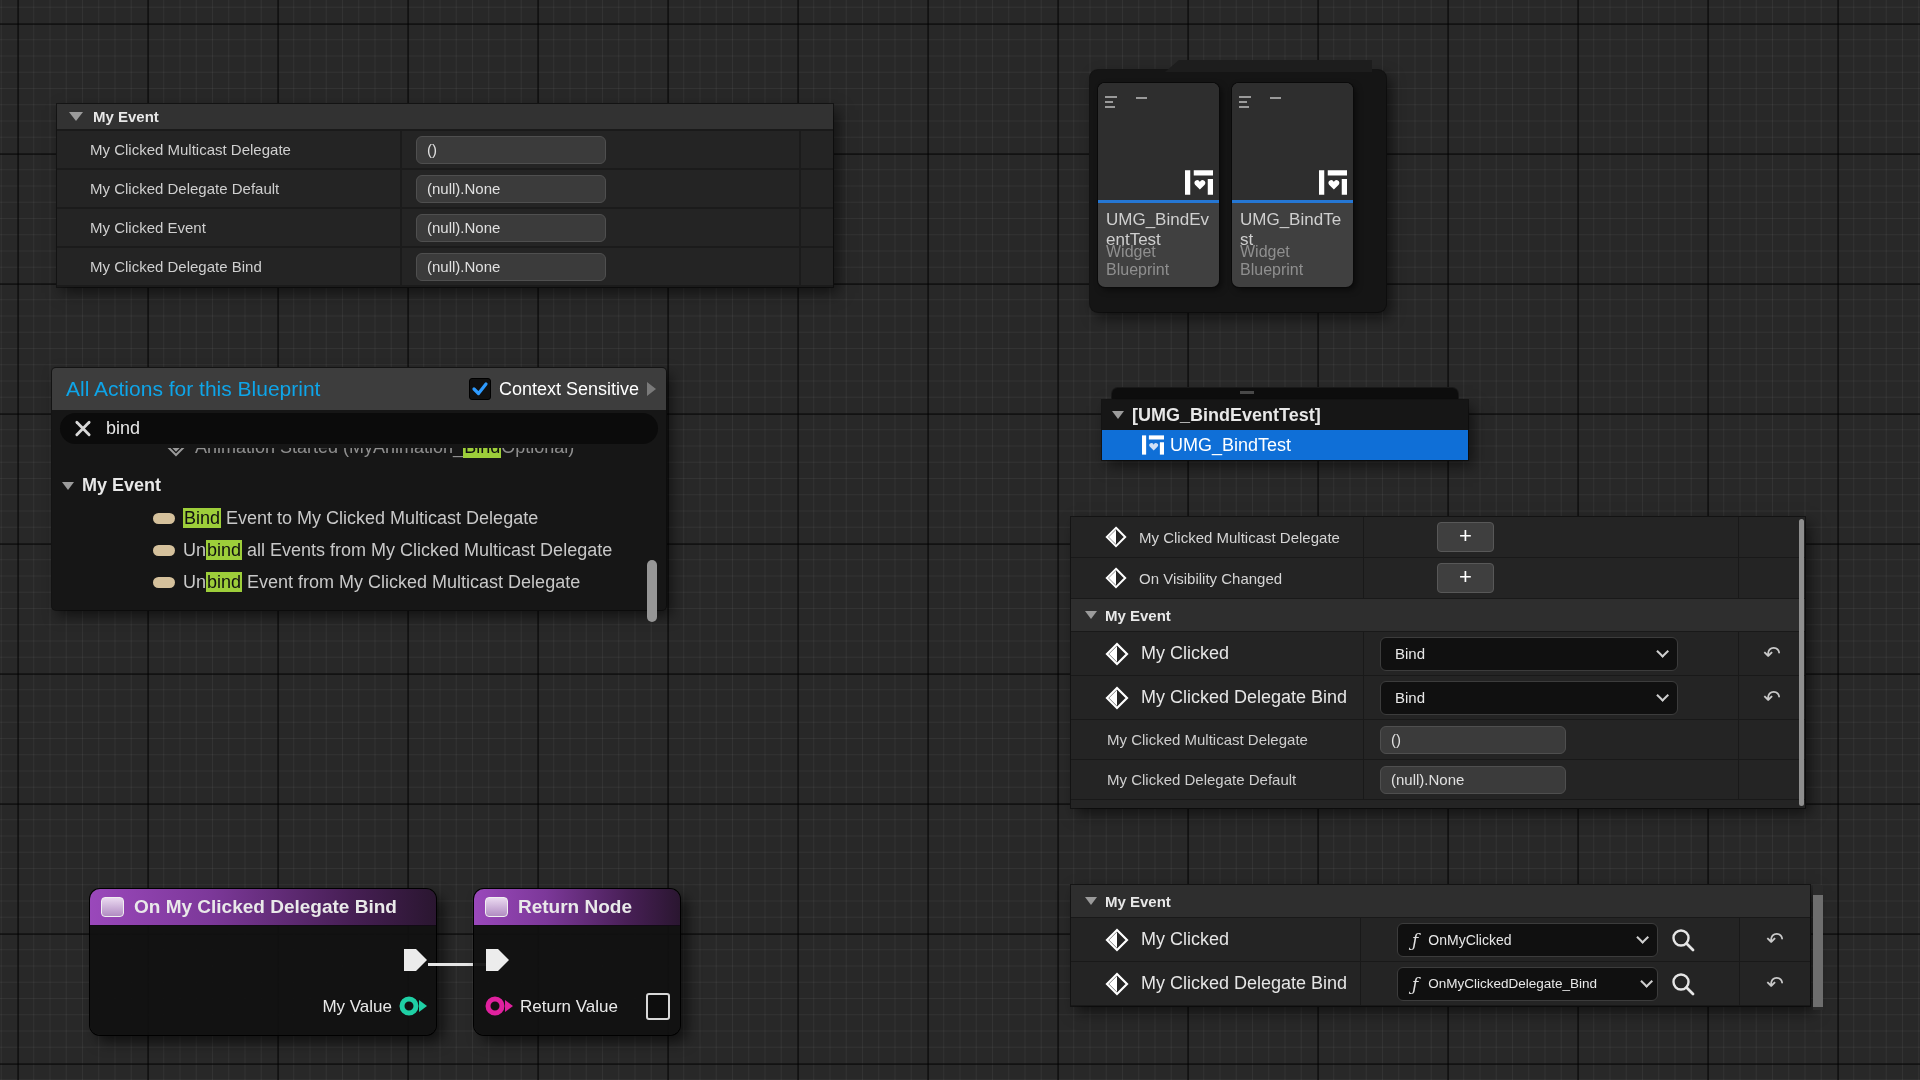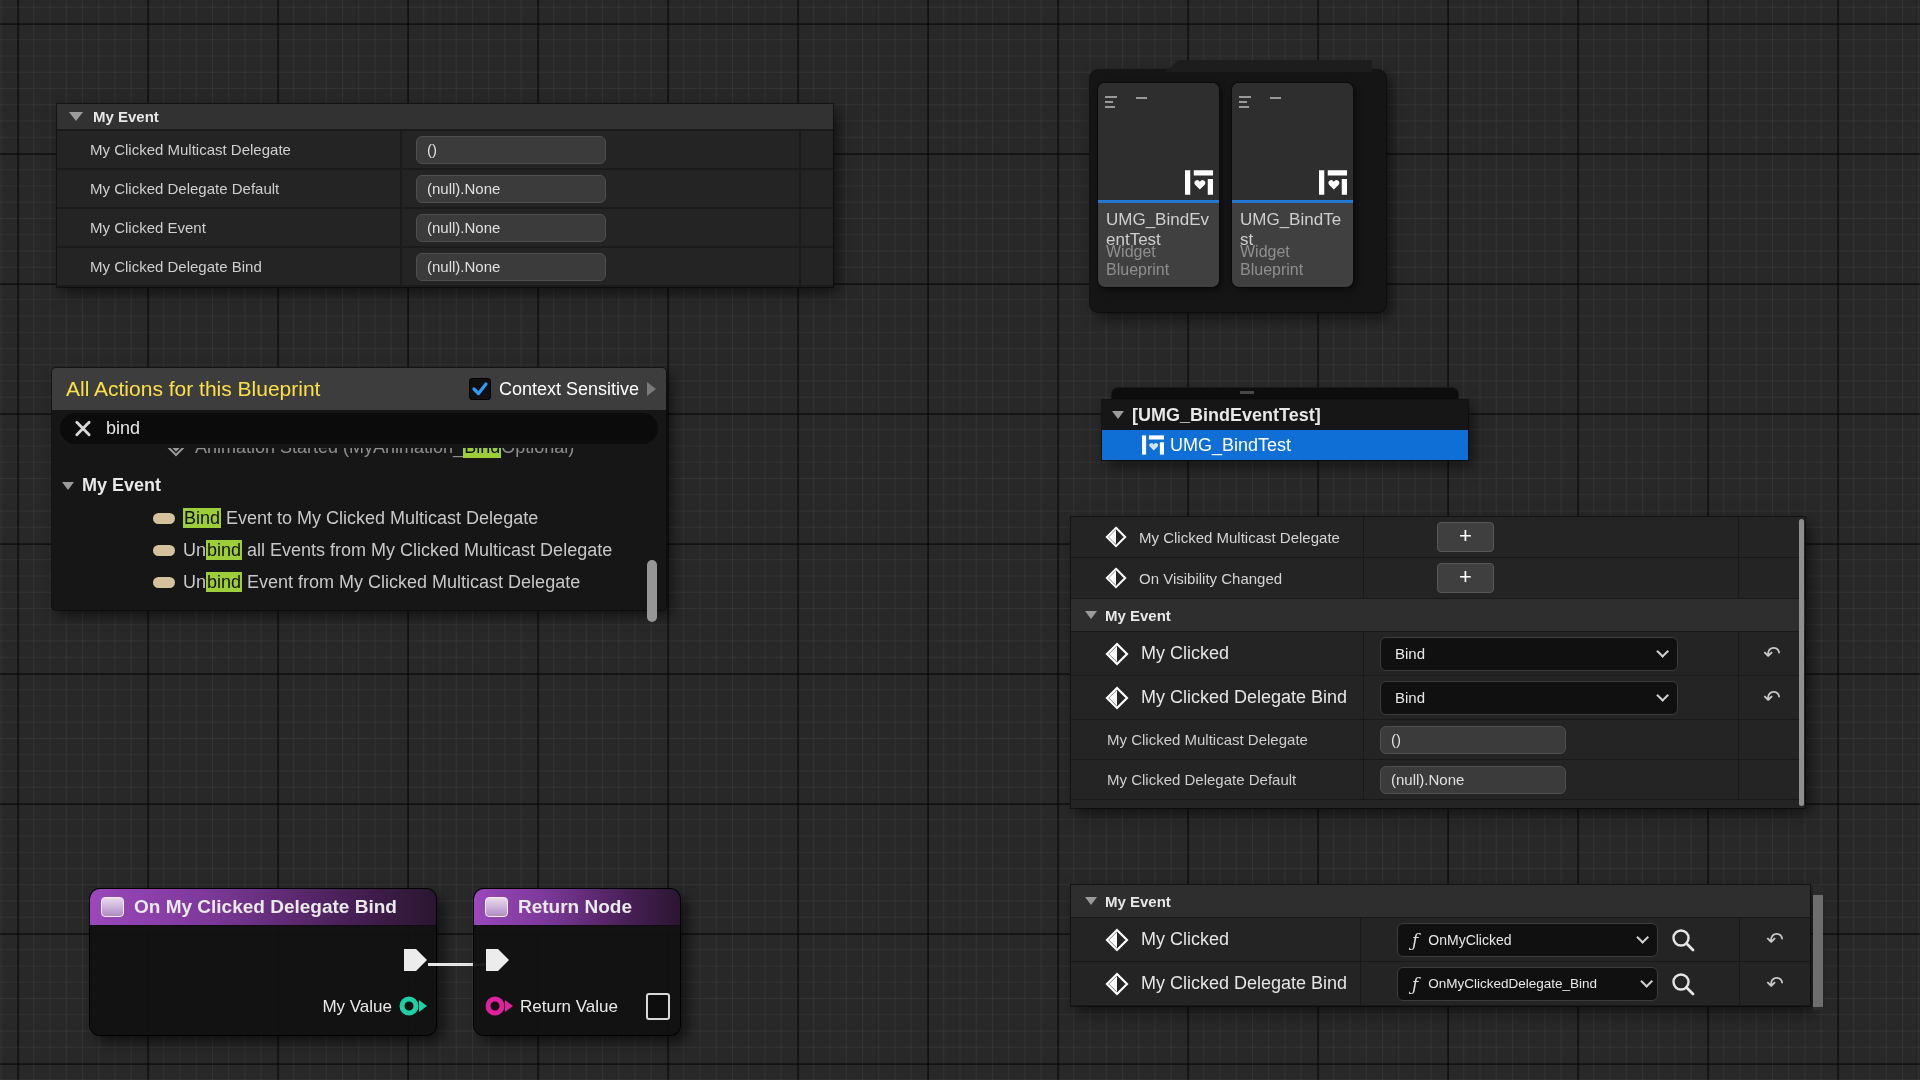--- a/index.html
+++ b/index.html
@@ -37,21 +37,21 @@
   #details-tl .dt-header{ height:27px; }
   #details-tl .dt-row{ height:39px; }
   #details-tl .dt-label{ padding-left:33px; width:343px; flex:none; }
   #details-tl .val-zone{ width:397px; flex:none; display:flex; align-items:center; padding-left:14px; }
   #details-tl .field{ width:190px; }
 
   
   #actions{ left:52px; top:368px; width:614px; background:#161616; border-radius:4px; }
   #actions .am-header{ height:42px; background:#3d3d3d; display:flex; align-items:center;
                        border-radius:4px 4px 0 0; padding:0 10px 0 14px; }
-  #actions .am-title{ color:#fde047; font-size:21px; flex:none; }
+  #actions .am-title{ color:#0ea5e9; font-size:21px; flex:none; }
   #actions .cs-box{ width:22px; height:22px; background:#101010; border:1px solid #000; border-radius:3px;
                     margin-left:auto; margin-right:8px; display:flex; align-items:center; justify-content:center; flex:none;}
   #actions .cs-label{ color:#fff; font-size:18px; margin-right:8px; }
   #actions .search-pill{ margin:3px 8px 4px 8px; height:31px; background:#0b0b0b; border-radius:16px;
                          display:flex; align-items:center; padding:0 14px; position:relative; z-index:2;}
   #actions .search-pill input{ background:transparent; border:none; outline:none; color:#e8e8e8;
                                font-size:18px; font-family:"Liberation Sans",sans-serif; width:100%; margin-left:14px;}
   #actions .list{ padding-bottom:12px; position:relative; }
   .clipped-row{ height:21px; overflow:hidden; position:relative; }
   .clipped-row .inner{ position:absolute; top:-13px; left:113px; display:flex; align-items:center;

